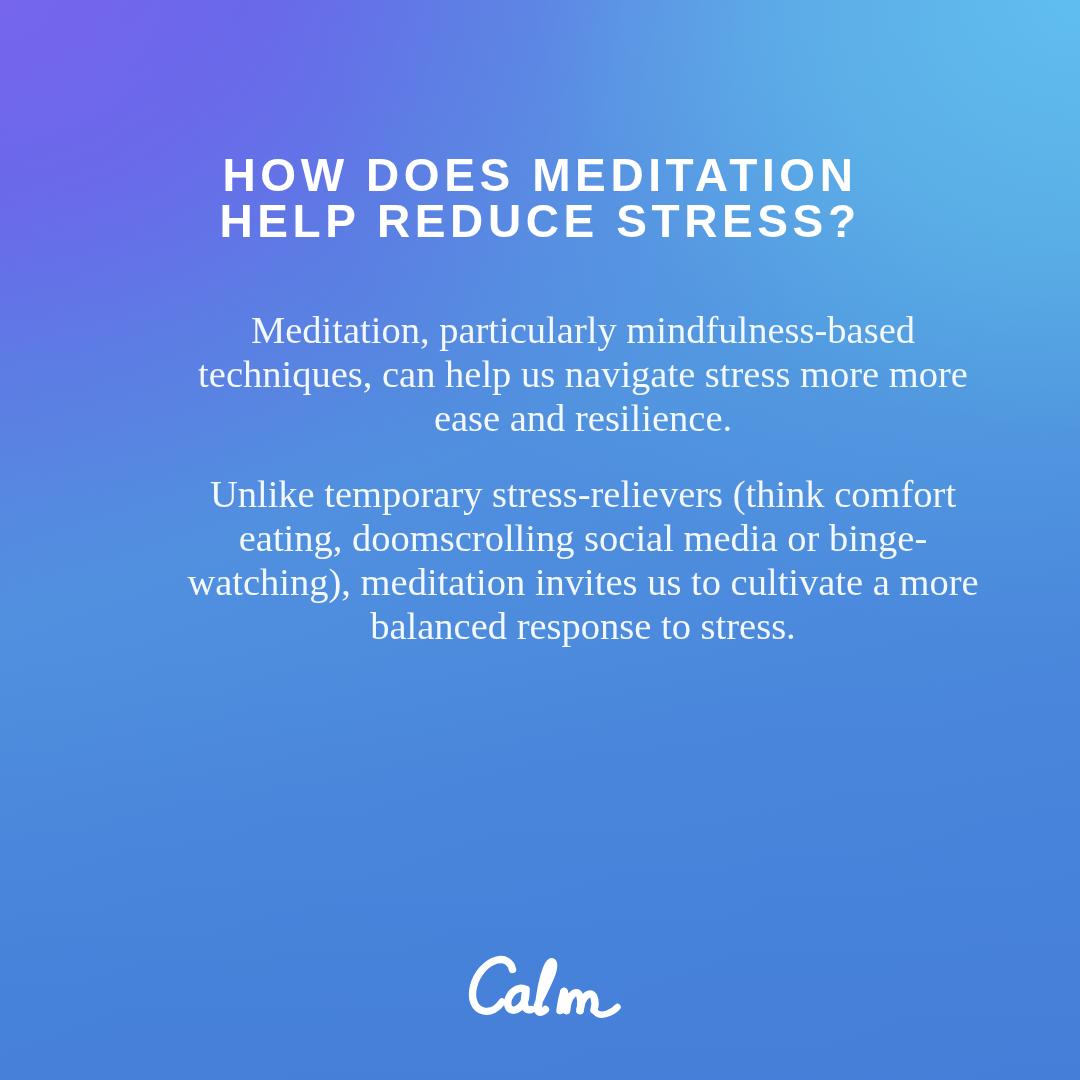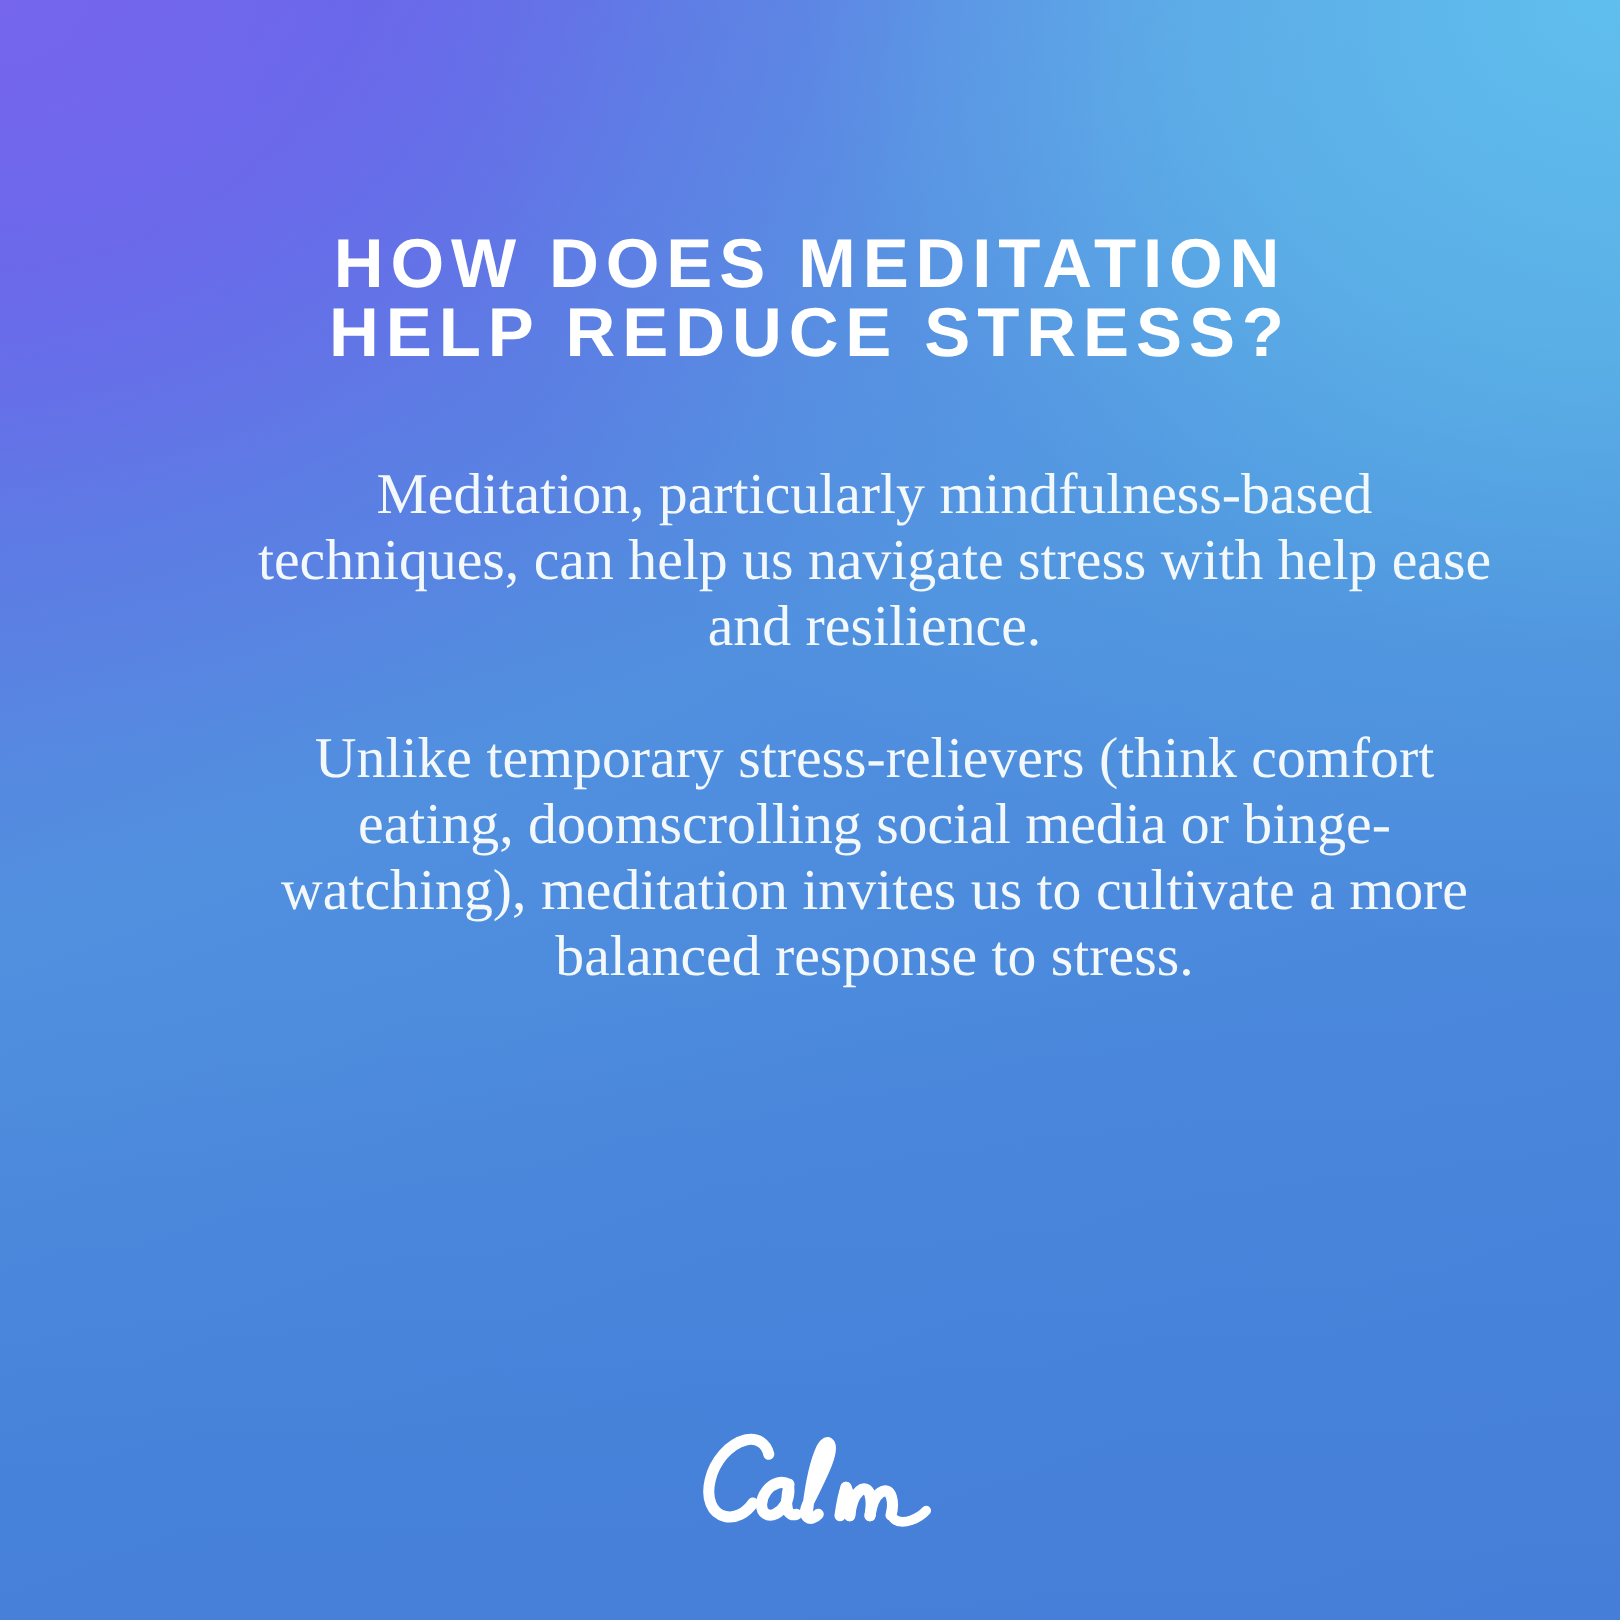--- a/index.html
+++ b/index.html
@@ -76,21 +76,21 @@
   .body-copy{
     margin-top:64px;
     width:826px;
     text-align:center;
     color:#f3f8fb;
     font-family:"Liberation Serif", serif;
     font-weight:400;
     font-size:38.5px;
     line-height:44px;
   }
-  .body-copy p + p{ margin-top:44px; }
+  .body-copy p + p{ margin-top:32px; }
 
   .logo-wrap{
     position:absolute;
     left:0; right:0;
     bottom:52px;
     display:flex;
     justify-content:center;
   }
   .logo-wrap svg{ display:block; }
 </style>
@@ -101,21 +101,21 @@
 <div class="bg-sky"></div>
 <div class="bg-violet"></div>
 <div class="bg-deep"></div>
 
 <div class="card">
 
   <h1 class="headline">HOW DOES MEDITATION
 HELP REDUCE STRESS?</h1>
 
   <div class="body-copy">
-    <p>Meditation, particularly mindfulness-based techniques, can help us navigate stress with help ease and resilience.</p>
+    <p>Meditation, particularly mindfulness-based techniques, can help us navigate stress more more ease and resilience.</p>
     <p>Unlike temporary stress-relievers (think comfort eating, doomscrolling social media or binge-watching), meditation invites us to cultivate a more balanced response to stress.</p>
   </div>
 
   <div class="logo-wrap">
     <svg width="168" height="78" viewBox="0 0 168 78" fill="none" aria-label="Calm">
       <g stroke="#ffffff" stroke-linecap="round" stroke-linejoin="round" fill="none">
 
         <path d="M56.5 19.5c-1.5-7-7.5-11.5-15.5-9.5C30 12.8 20.5 24 17.5 36.5c-3 12.5 1 22.5 10 24.5 7 1.6 14-2.5 18.5-9" stroke-width="7.4"></path>
 
         <path d="M69.5 39.5c-4-2.6-10.5-.8-14.5 4.5-4.2 5.6-4.4 12.8-.5 15.3 3.8 2.4 9.6-.6 13-6.3 2.3-3.9 3-8.2 2-13.5" stroke-width="7.4"></path>

